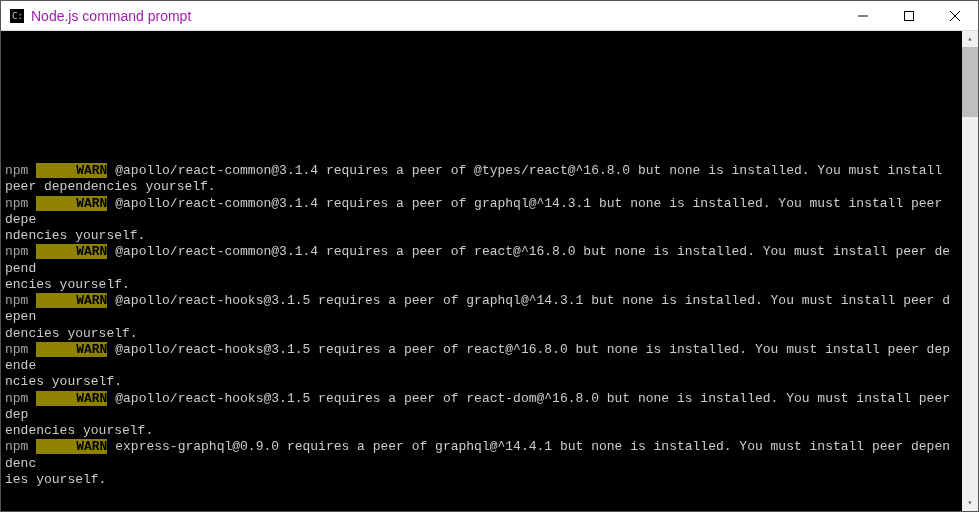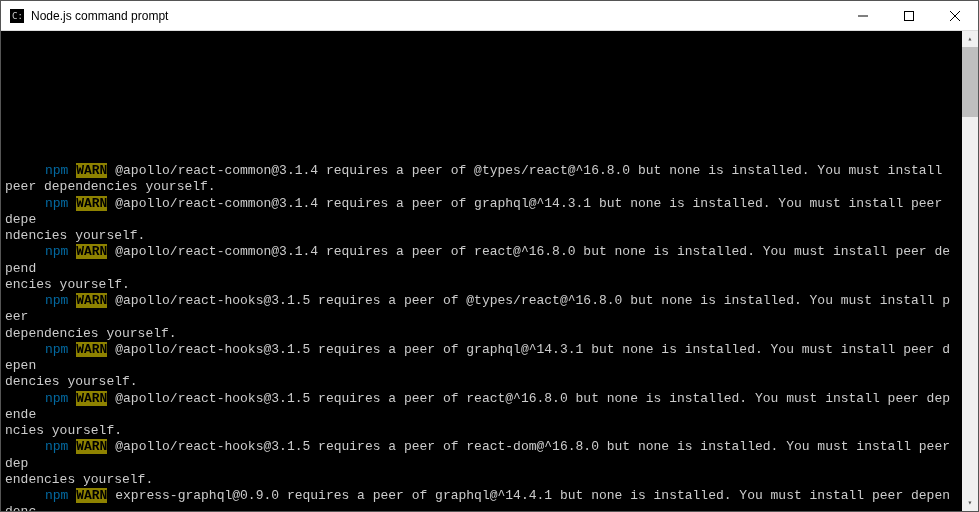--- a/index.html
+++ b/index.html
@@ -30,22 +30,22 @@
       width: 16px;
       height: 16px;
       margin: 0 6px 0 8px;
       display: flex;
       align-items: center;
       justify-content: center;
     }
     .titlebar-title {
       flex: 1;
       font-family: 'Segoe UI', Tahoma, sans-serif;
-      font-size: 12px;
-      color: #000000;
+      font-size: 14px;
+      color: #a21caf;
     }
     .titlebar-controls {
       display: flex;
       height: 100%;
     }
     .titlebar-btn {
       width: 46px;
       height: 100%;
       display: flex;
       align-items: center;
@@ -85,25 +85,26 @@
       display: flex;
       align-items: center;
       justify-content: center;
       font-size: 8px;
       color: #555;
       background: #f0f0f0;
     }
     .terminal-content {
       padding-right: 18px;
     }
-    .dim { color: #0369a1; margin-left: 40px; }
+    .dim { color: #a3a3a3; }
     .warn-badge {
       background: #8e8200;
       color: #000;
       font-weight: bold;
+      padding-left: 40px;
     }
     .line { min-height: 1em; }
   </style>
 </head>
 <body>
 
 <div class="window">
   <div class="titlebar">
     <div class="titlebar-icon">
       <svg width="14" height="14" viewBox="0 0 14 14">
@@ -131,22 +132,21 @@
       </div>
     </div>
   </div>
 
   <div class="terminal">
     <div class="terminal-content">
       <div class="line"> </div>
 
       <div id="warn-container"><div class="line"><span class="dim">npm</span> <span class="warn-badge">WARN</span> <span>@apollo/react-common@3.1.4 requires a peer of @types/react@^16.8.0 but none is installed. You must install peer dependencies yourself.</span></div><div class="line"><span class="dim">npm</span> <span class="warn-badge">WARN</span> <span>@apollo/react-common@3.1.4 requires a peer of graphql@^14.3.1 but none is installed. You must install peer depe
 ndencies yourself.</span></div><div class="line"><span class="dim">npm</span> <span class="warn-badge">WARN</span> <span>@apollo/react-common@3.1.4 requires a peer of react@^16.8.0 but none is installed. You must install peer depend
-encies yourself.</span></div><div class="line"><span class="dim">npm</span> <span class="warn-badge">WARN</span> <span>@apollo/react-hooks@3.1.5 requires a peer of @types/react@^16.8.0 but none is installed. You must install peer 
-dependencies yourself.</span></div><div class="line"><span class="dim">npm</span> <span class="warn-badge">WARN</span> <span>@apollo/react-hooks@3.1.5 requires a peer of graphql@^14.3.1 but none is installed. You must install peer depen
+encies yourself.</span></div><div class="line"><span class="dim">npm</span> <span class="warn-badge">WARN</span> <span>@apollo/react-hooks@3.1.5 requires a peer of graphql@^14.3.1 but none is installed. You must install peer depen
 dencies yourself.</span></div><div class="line"><span class="dim">npm</span> <span class="warn-badge">WARN</span> <span>@apollo/react-hooks@3.1.5 requires a peer of react@^16.8.0 but none is installed. You must install peer depende
 ncies yourself.</span></div><div class="line"><span class="dim">npm</span> <span class="warn-badge">WARN</span> <span>@apollo/react-hooks@3.1.5 requires a peer of react-dom@^16.8.0 but none is installed. You must install peer dep
 endencies yourself.</span></div><div class="line"><span class="dim">npm</span> <span class="warn-badge">WARN</span> <span>express-graphql@0.9.0 requires a peer of graphql@^14.4.1 but none is installed. You must install peer dependenc
 ies yourself.</span></div></div>
 
       
       
       
       
       

